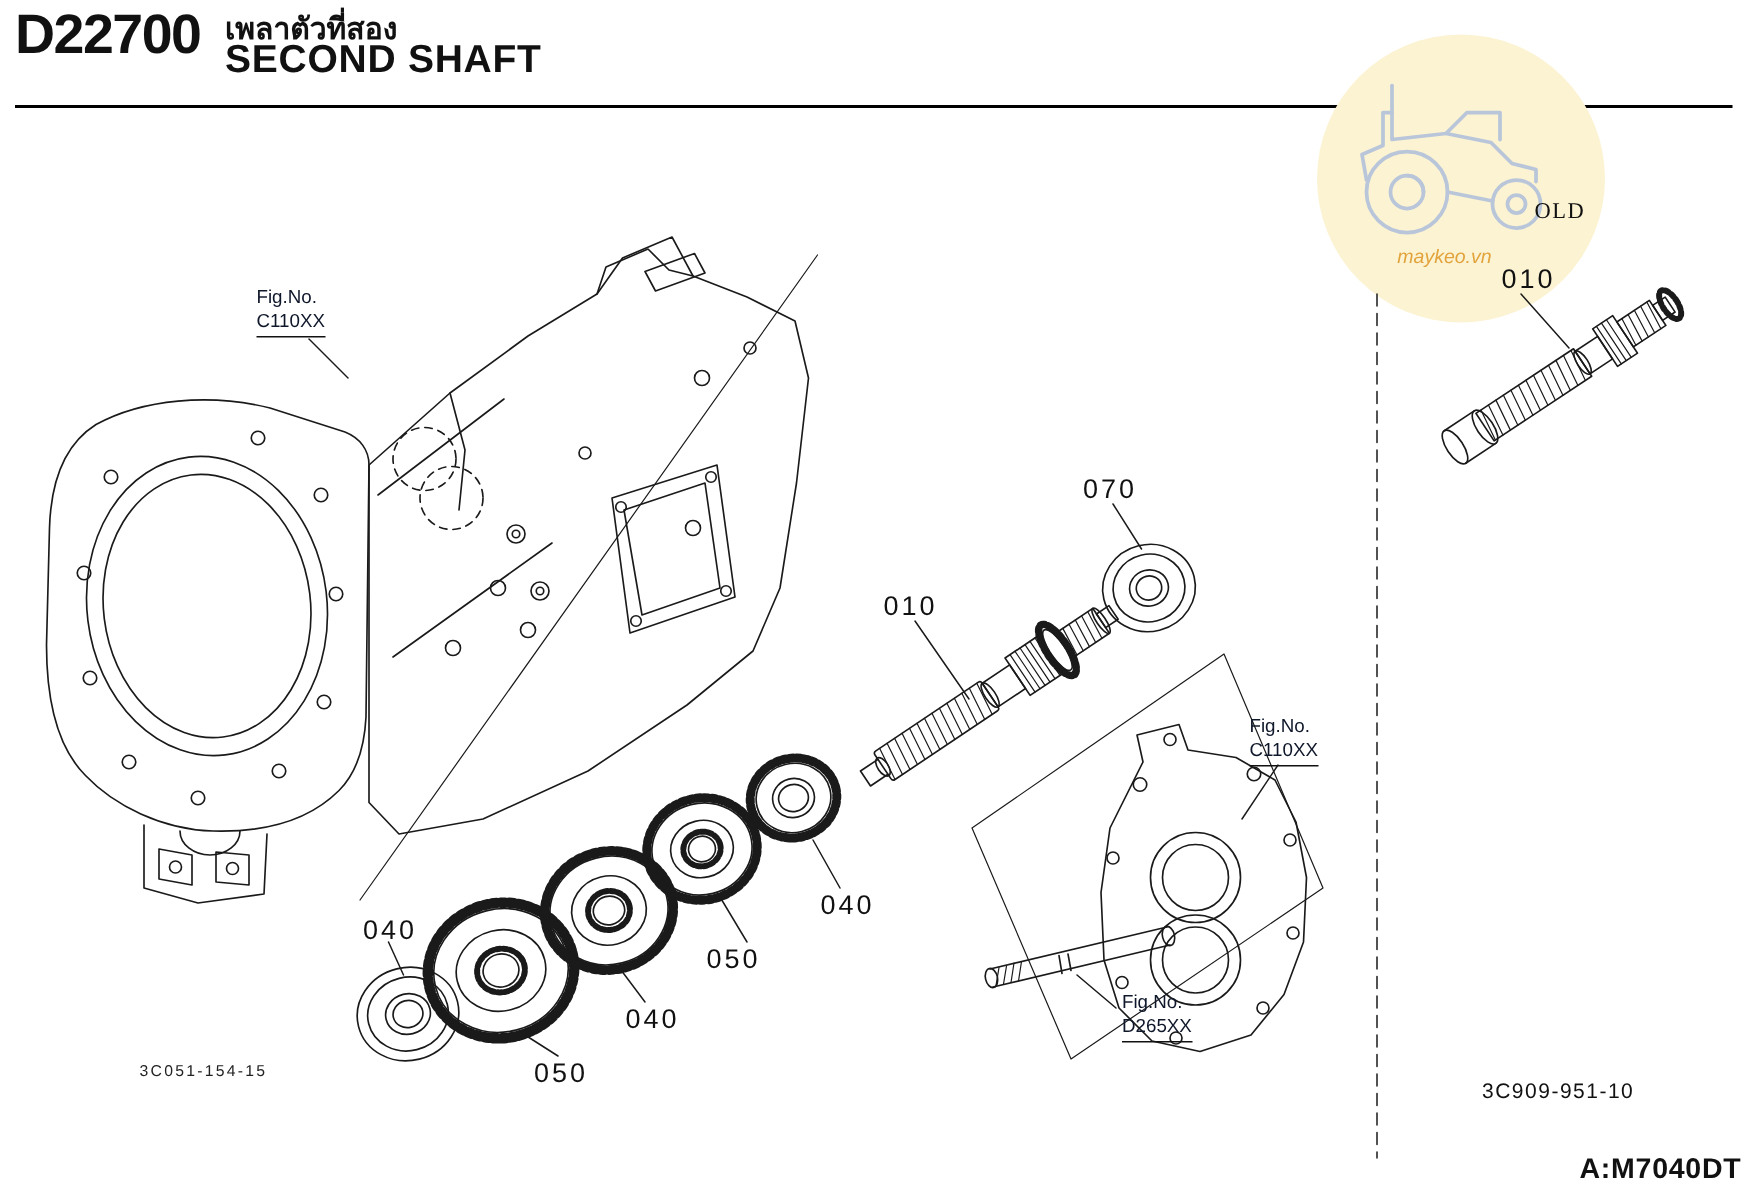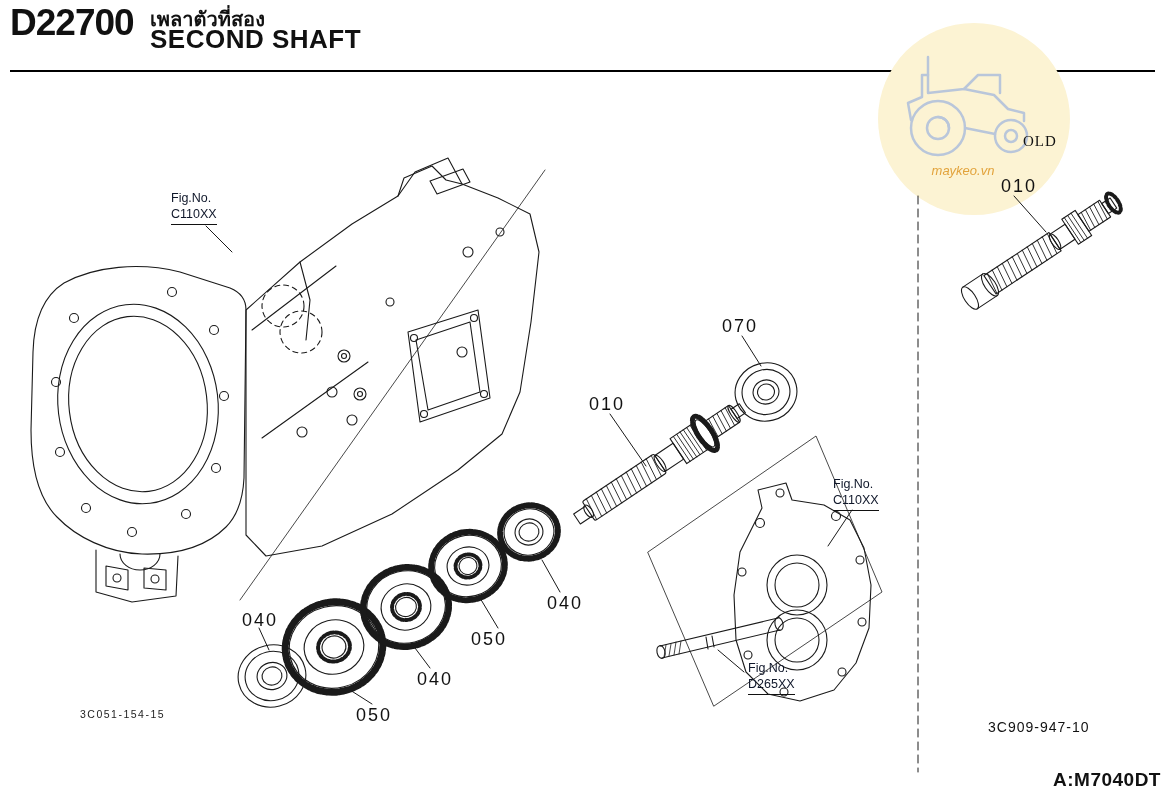--- a/index.html
+++ b/index.html
@@ -29,21 +29,21 @@
   
   .callout { font-size:18px; letter-spacing:2px; color:#111; white-space:nowrap; }
 
   
   .figref { font-size:12.5px; line-height:1.3; color:#0f172a; white-space:nowrap; }
   .figref .fig-id { border-bottom:1.2px solid #111; padding-bottom:1px; display:inline-block; }
 
   .old-label { font-size:15px; letter-spacing:1px;font-family:Liberation Serif, serif; }
 
   
-  .foot-left  { left:80px;  top:708px; font-size:10.5px; letter-spacing:1.5px; color:#222;text-align:center; }
+  .foot-left  { left:93px;  top:708px; font-size:10.5px; letter-spacing:1.5px; color:#222;text-align:center; }
   .foot-right { left:988px; top:719px; font-size:14px;   letter-spacing:1px;  color:#111; }
   .foot-model { left:1053px; top:769px; font-size:19px; font-weight:700; letter-spacing:0.5px; }
 
   svg.diagram { position:absolute; left:0; top:0; pointer-events:none; }
 </style>
 </head>
 <body>
 
 <div class="abs hdr-code">D22700</div>
 <div class="abs hdr-thai">เพลาตัวที่สอง</div>
@@ -264,14 +264,14 @@
 <div class="abs figref" style="left:833px;top:476px">
   <div>Fig.No.</div>
   <div class="fig-id">C110XX</div>
 </div>
 <div class="abs figref" style="left:748px;top:660px">
   <div>Fig.No.</div>
   <div class="fig-id">D265XX</div>
 </div>
 
 <div class="abs foot-left">3C051-154-15</div>
-<div class="abs foot-right">3C909-947-10</div>
+<div class="abs foot-right">3C909-951-10</div>
 <div class="abs foot-model">A:M7040DT</div>
 
 </body></html>

